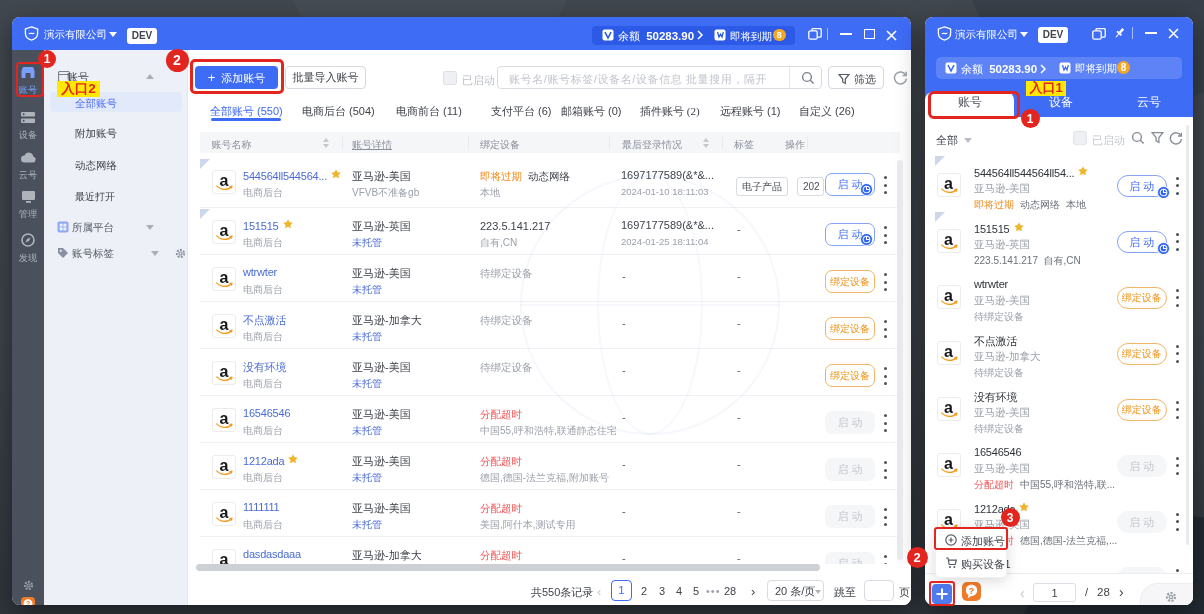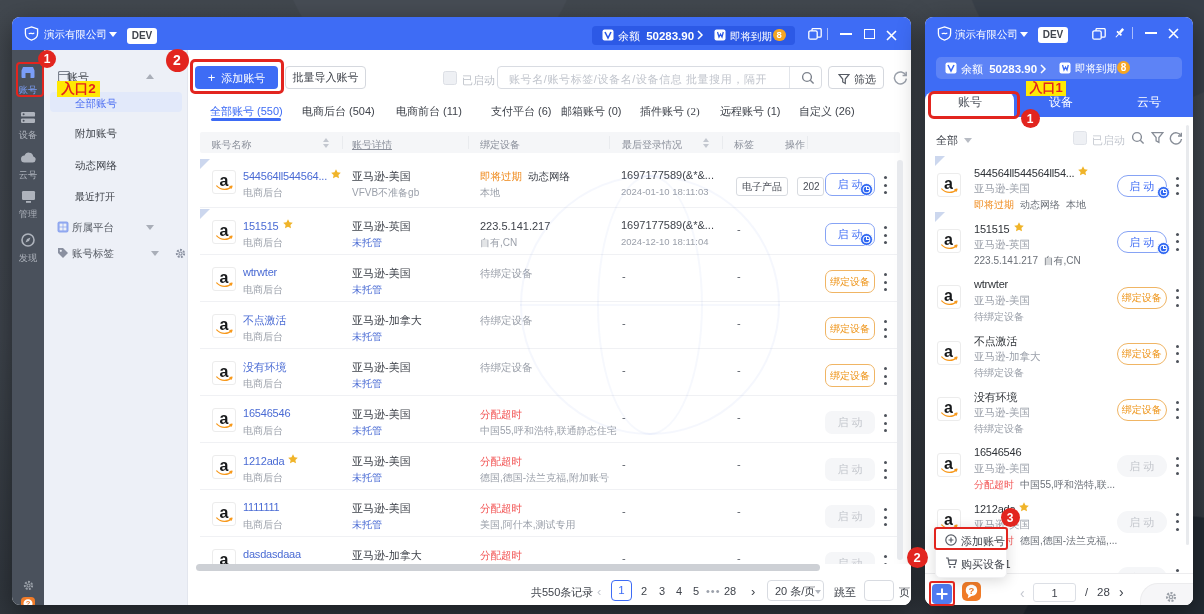--- a/index.html
+++ b/index.html
@@ -255,21 +255,21 @@
       </div>
 <div class="abs" style="left:231px;top:202px;font-size:11px;color:#4a6bd4;white-space:nowrap;letter-spacing:-0.2px;">151515<svg width="10" height="10" viewBox="0 0 10 10" style="margin-left:4px;vertical-align:0.5px;">
           <path d="M5 0.3 L6.5 3.3 L9.8 3.7 L7.4 6 L8 9.3 L5 7.7 L2 9.3 L2.6 6 L0.2 3.7 L3.5 3.3 Z" fill="#f0b429"></path>
         </svg></div>
 <div class="abs g11" style="left:231px;top:218.5px;">电商后台</div>
 <div class="abs" style="left:340px;top:202px;font-size:11px;color:#3f434b;white-space:nowrap;">亚马逊-英国</div>
 <div class="abs" style="left:340px;top:218.5px;font-size:10px;color:#4a6bd4;">未托管</div>
 <div class="abs" style="left:468px;top:202px;font-size:12px;white-space:nowrap;"><span style="color:#3f434b;font-size:11px;">223.5.141.217</span></div>
 <div class="abs g11" style="left:468px;top:218.5px;white-space:nowrap;">自有,CN</div>
 <div class="abs" style="left:609px;top:202px;font-size:11px;color:#3f434b;white-space:nowrap;">1697177589(&amp;*&amp;...</div>
-<div class="abs" style="left:609px;top:219px;font-size:9.5px;color:#9ba0aa;">2024-12-10 18:11:04</div>
+<div class="abs" style="left:609px;top:219px;font-size:9.5px;color:#9ba0aa;">2024-01-25 18:11:04</div>
 <div class="abs" style="left:725px;top:206px;font-size:11px;color:#565b64;">-</div>
 <div class="pbtn pblue" style="left:813px;top:206px;width:50px;height:23px;border-radius:7px;">启动</div>
 <svg class="abs" style="left:848px;top:216px;z-index:5" width="13" height="13" viewBox="0 0 14 14">
         <circle cx="7" cy="7" r="6.5" fill="#2f67f2" stroke="#fff" stroke-width="1"></circle>
         <circle cx="7" cy="7" r="3.6" fill="none" stroke="#fff" stroke-width="1.1"></circle>
         <path d="M7 3.4 L7 7 L10.4 7" stroke="#fff" stroke-width="1.1" fill="none"></path>
       </svg>
 <div class="dots" style="left:872px;top:209px;">
         <i></i>
         <i></i>

